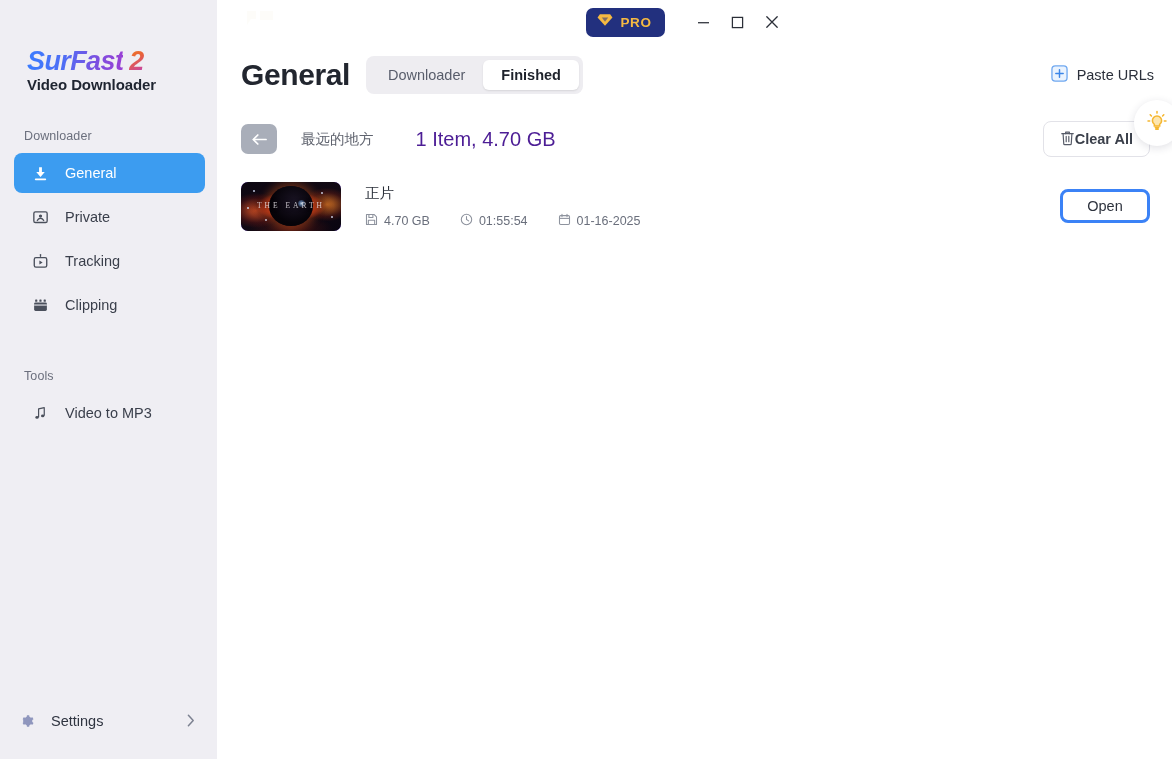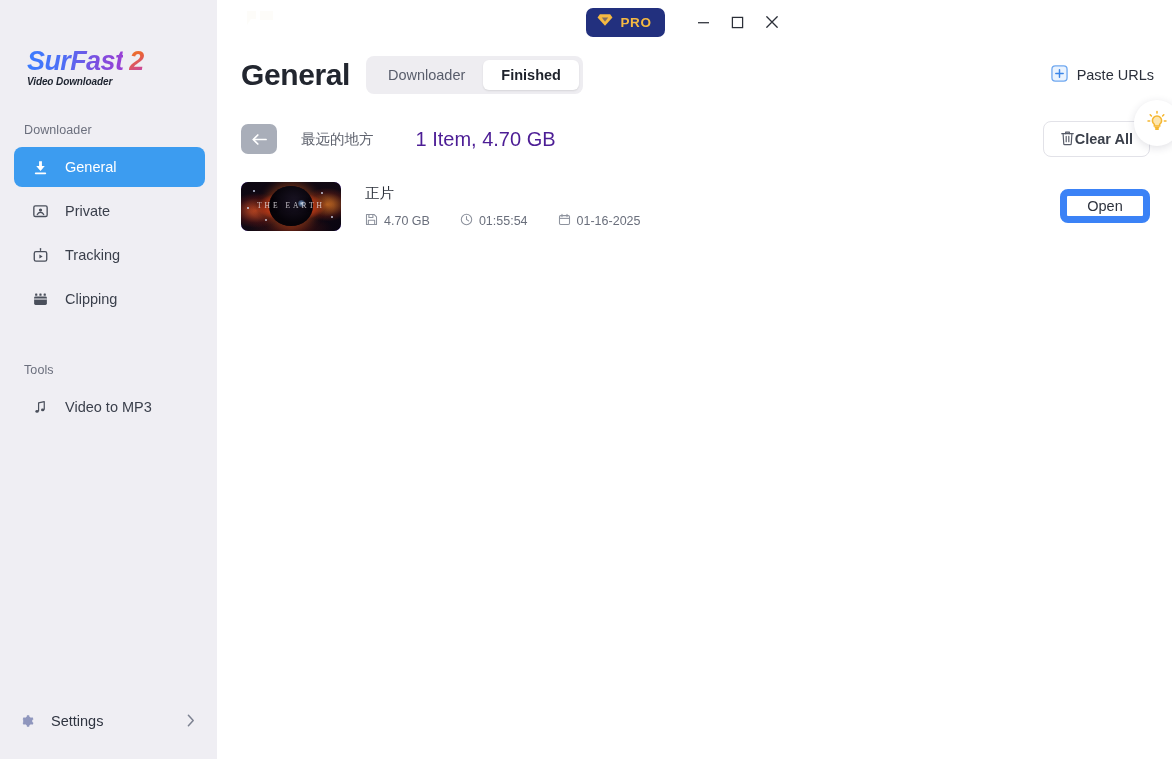--- a/index.html
+++ b/index.html
@@ -45,23 +45,22 @@
     font-style: italic;
     line-height: 1;
     margin-left: 6px;
     background: linear-gradient(150deg, #f08020 0%, #e8603c 40%, #b93ccc 100%);
     -webkit-background-clip: text;
     background-clip: text;
     color: transparent;
     display: inline-block;
   }
   .logo-sub {
-    font-size: 10px;
+    font-size: 15px;
     font-weight: bold;
-    font-style: italic;
     color: #1e2430;
     margin-top: 1px;
     letter-spacing: -0.1px;
   }
 
   .section-label {
     font-size: 12.5px;
     color: #6b6f7d;
     padding-left: 24px;
     margin-top: 36px;
@@ -346,21 +345,21 @@
   .meta {
     display: flex;
     align-items: center;
     gap: 6px;
     font-size: 12.5px;
     color: #6a6f7c;
   }
   .open-btn {
     margin-left: auto;
     width: 90px; height: 34px;
-    border: 7px solid #3b82f6;
+    border: 3px solid #3b82f6;
     border-radius: 8px;
     background: #ffffff;
     display: flex;
     align-items: center;
     justify-content: center;
     font-size: 14.5px;
     color: #2d323d;
     cursor: pointer;
   }
 

